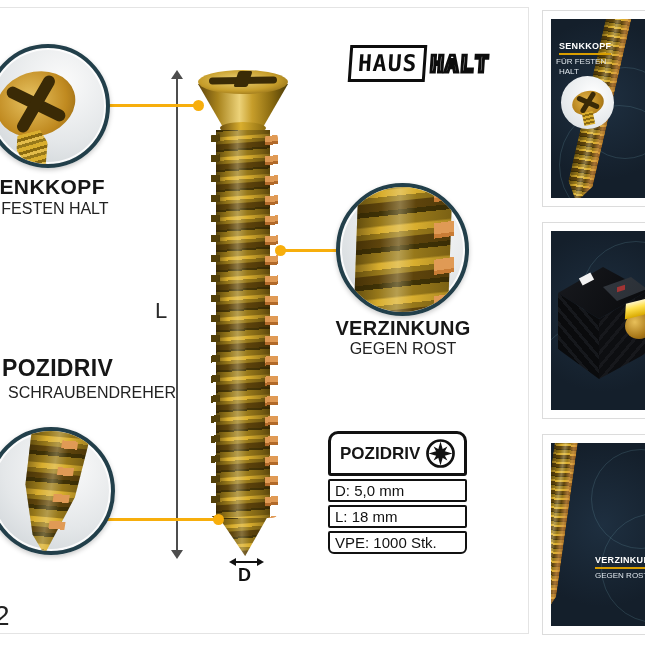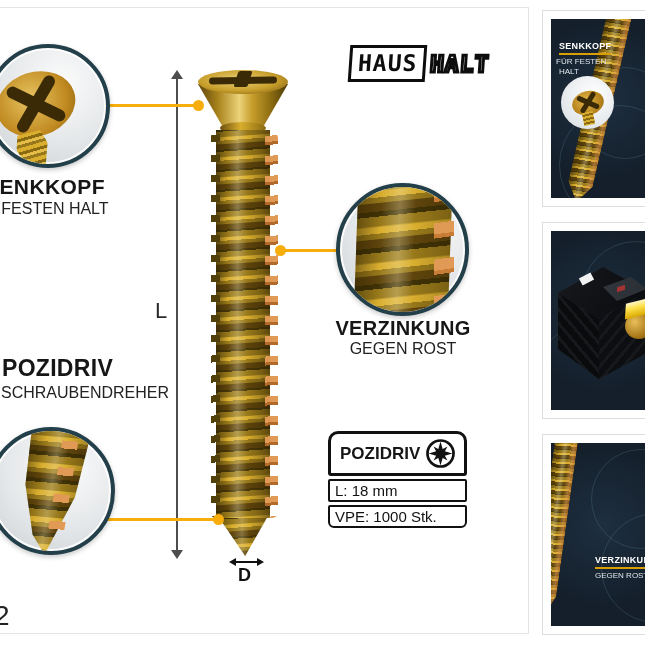--- a/index.html
+++ b/index.html
@@ -107,21 +107,21 @@
   .d-arr-l { left:229px; top:550px; width:0; height:0; border-top:4px solid transparent; border-bottom:4px solid transparent; border-right:7px solid #111; }
   .d-arr-r { left:257px; top:550px; width:0; height:0; border-top:4px solid transparent; border-bottom:4px solid transparent; border-left:7px solid #111; }
   .d-label { left:238px; top:557px; font-size:18px; font-weight:bold; color:#111; }
 
   
   .t-senk-title { left:-15px; top:167px; font-size:21px; font-weight:bold; letter-spacing:.4px; white-space:nowrap; }
   .t-senk-sub   { left:-36px; top:192px; font-size:16px; color:#222; white-space:nowrap; }
   .t-verz-title { left:323px; top:309px; width:160px; text-align:center; font-size:20px; font-weight:bold; letter-spacing:.3px; }
   .t-verz-sub   { left:323px; top:332px; width:160px; text-align:center; font-size:16px; color:#222; }
   .t-pozi-title { left:2px; top:347px; font-size:23px; font-weight:bold; letter-spacing:.3px; }
-  .t-pozi-l1    { left:1px; top:376px; font-size:16px; color:#222; }
+  .t-pozi-l1    { left:8px; top:376px; font-size:16px; color:#222; }
   .t-pozi-l2    { left:6px; top:396px; font-size:16px; color:#222; }
   .page-frag    { left:-6px; top:592px; font-size:28px; color:#222; }
 
   
   .spec { left:328px; top:423px; width:139px; }
   .spec-header { height:45px; border:3px solid #111; border-radius:10px 10px 3px 3px; background:#fff;
     display:flex; align-items:center; justify-content:space-between; padding:0 8px 0 9px;
     font-size:17px; font-weight:bold; }
   .spec-row { margin-top:3px; height:23px; border:2px solid #111; border-radius:2px; background:#fff;
     display:flex; align-items:center; padding:0 5px; font-size:15px; color:#111; }
@@ -234,20 +234,21 @@
 
     <div class="abs spec">
       <div class="spec-header">
         <span>POZIDRIV</span>
         <svg width="31" height="31" viewBox="0 0 30 30">
           <circle cx="15" cy="15" r="12.6" fill="#fff" stroke="#111" stroke-width="2.6"></circle>
           <polygon points="15,3.5 17.6,12.4 26.5,15 17.6,17.6 15,26.5 12.4,17.6 3.5,15 12.4,12.4" fill="#111"></polygon>
           <polygon points="15,5.5 17.2,12.8 24.5,15 17.2,17.2 15,24.5 12.8,17.2 5.5,15 12.8,12.8" fill="#111" transform="rotate(45 15 15)"></polygon>
         </svg>
       </div>
+      <div class="spec-row">D: 5,0 mm</div>
       <div class="spec-row">L: 18 mm</div>
       <div class="spec-row last">VPE: 1000 Stk.</div>
     </div>
 
     <div class="abs page-frag">2</div>
   </div>
 
   <div class="abs border-top"></div>
   <div class="abs border-bottom"></div>
   <div class="abs border-right"></div>

